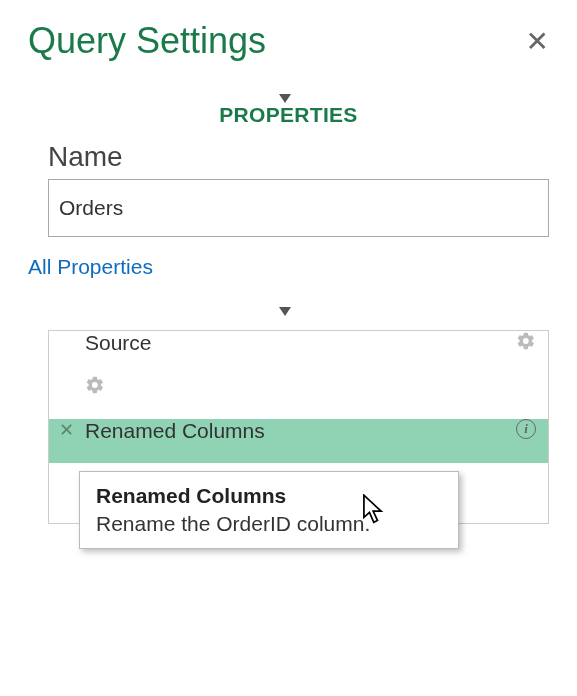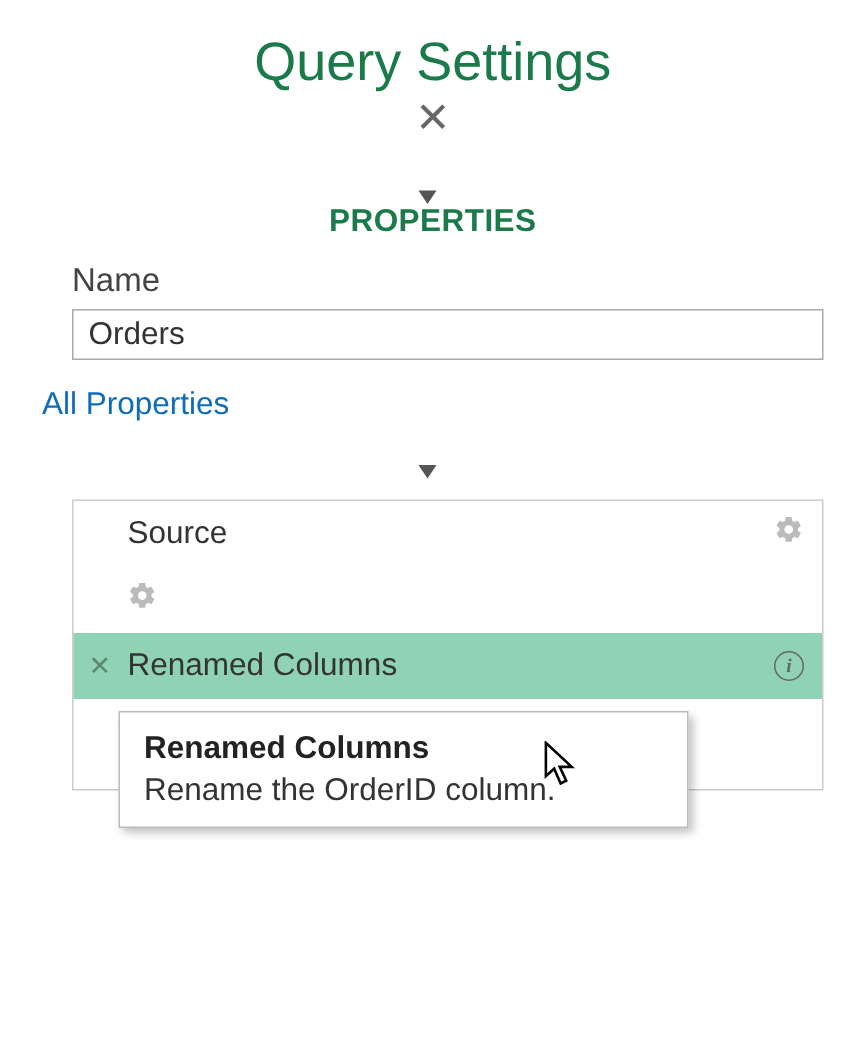--- a/index.html
+++ b/index.html
@@ -10,21 +10,20 @@
       height: 696px;
       padding: 20px 28px;
       color: #333;
       font-size: 20px;
     }
     .header {
       display: flex;
       justify-content: space-between;
       align-items: center;
       margin-bottom: 32px;
-      flex-direction: column;
     }
     .title {
       font-size: 36px;
       font-weight: 300;
       color: #1a7a4a;
     }
     .close-x {
       font-size: 28px;
       color: #666;
       cursor: pointer;
@@ -47,50 +46,50 @@
       border-top: 9px solid #555;
       margin-right: 8px;
     }
     .section-title {
       font-size: 21px;
       font-weight: 700;
       color: #1a7a4a;
       letter-spacing: 0.3px;
     }
     .prop-label {
-      font-size: 22px;
+      font-size: 28px;
       color: #444;
       margin-left: 20px;
       margin-bottom: 6px;
     }
     .name-input {
       margin-left: 20px;
       width: calc(100% - 20px);
       border: 1px solid #aaa;
-      padding: 4px 10px;
+      padding: 16px 10px;
       font-size: 21px;
       font-family: inherit;
       color: #333;
     }
     .link {
       margin-top: 18px;
       color: #0f6cbd;
       font-size: 21px;
       cursor: pointer;
     }
     .steps-box {
       margin-left: 20px;
       border: 1px solid #ccc;
       width: calc(100% - 20px);
       padding-bottom: 60px;
       position: relative;
     }
     .step {
       display: flex;
-      align-items: center;
+      align-items: flex-start;
       height: 44px;
       padding: 0 12px 0 36px;
       font-size: 21px;
       color: #333;
       position: relative;
     }
     .step.selected {
       background: #8fd3b4;
     }
     .step-text {

